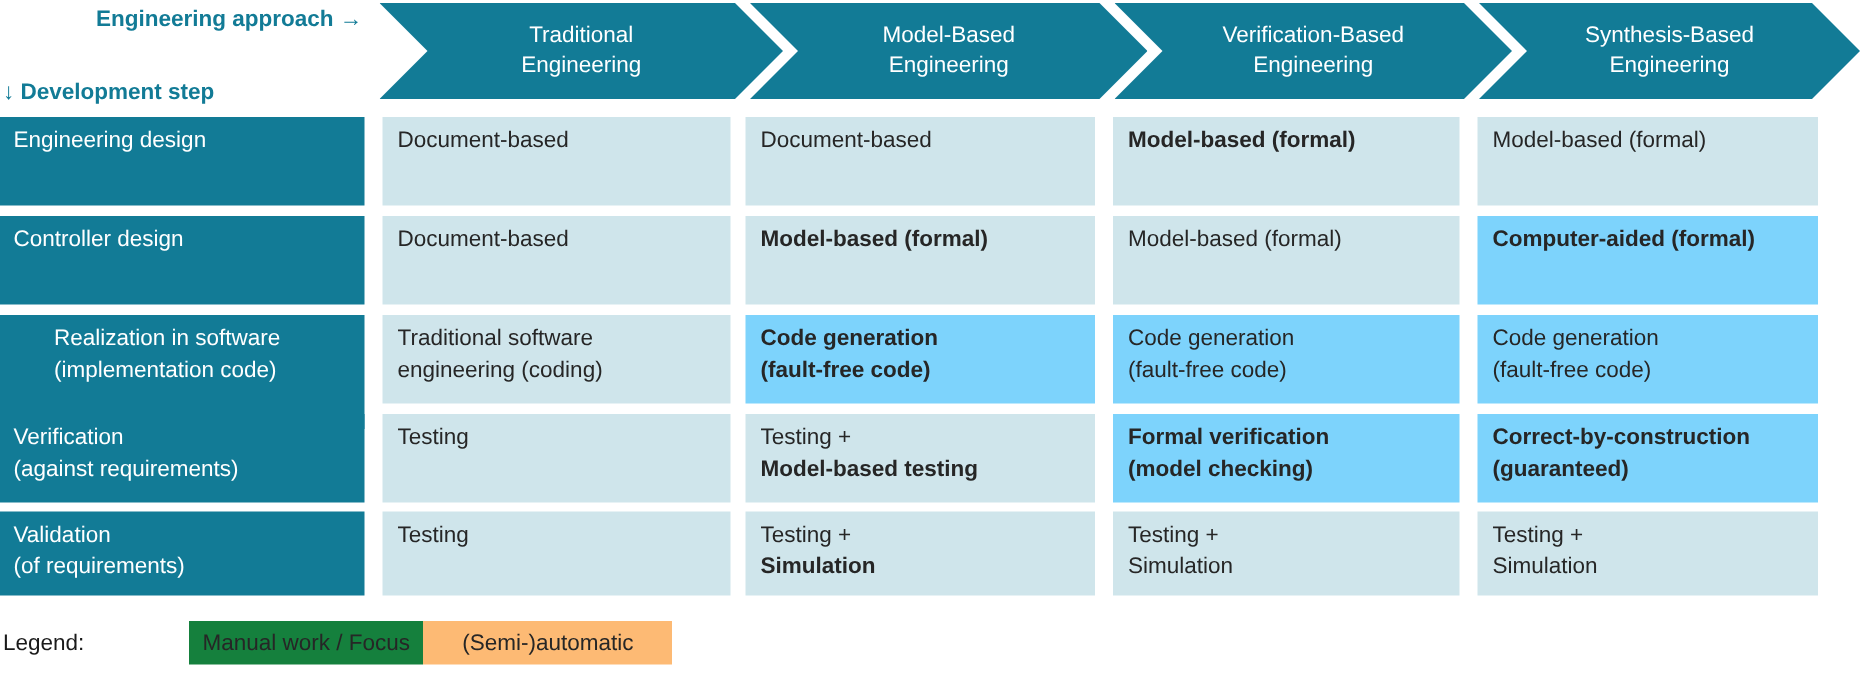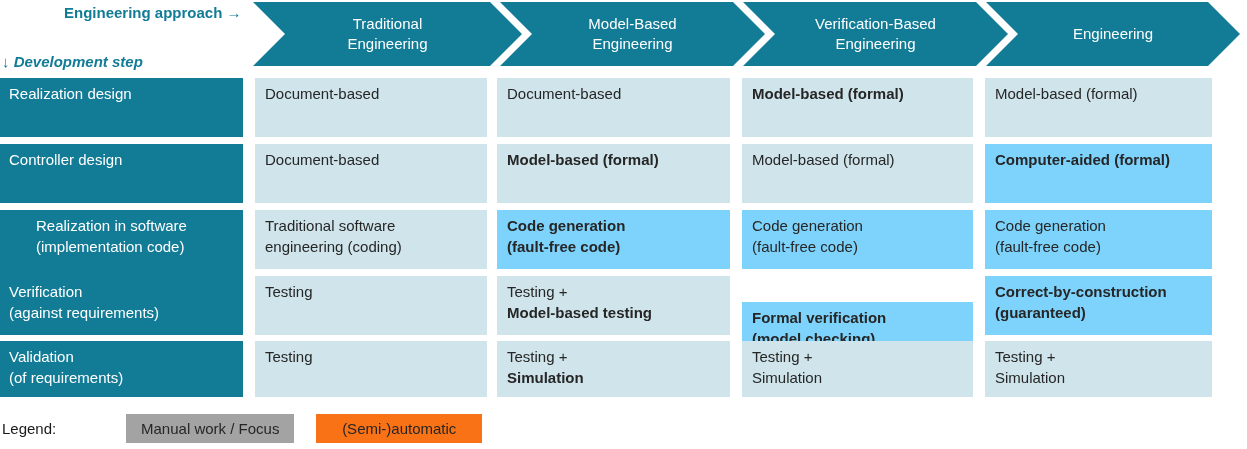--- a/index.html
+++ b/index.html
@@ -26,21 +26,20 @@
     white-space: nowrap;
   }
   .step-label {
     position: absolute;
     left: 2px;
     top: 53px;
     font-size: 15px;
     font-weight: bold;
     color: #127b96;
     white-space: nowrap;
-    font-style: italic;
   }
   .chevron {
     position: absolute;
     top: 2px;
     height: 64px;
     background: #127b96;
     color: #ffffff;
     display: flex;
     flex-direction: column;
     align-items: center;
@@ -88,22 +87,22 @@
   }
   .legend-swatch {
     height: 29px;
     display: flex;
     align-items: center;
     justify-content: center;
     font-size: 15px;
     color: #262626;
     box-sizing: border-box;
   }
-  .legend-swatch.manual { background: #a3a3a3; width: 168px; margin-right: 22px; }
-  .legend-swatch.auto   { background: #f97316; width: 166px; }
+  .legend-swatch.manual { background: #15803d; width: 156px; }
+  .legend-swatch.auto   { background: #fdba74; width: 166px; }
 </style>
 </head>
 <body>
 
 <div class="canvas">
   <div class="approach-label">Engineering approach →</div>
   <div class="step-label">↓ Development step</div>
   <div id="chevrons">
       <div class="chevron" style="left: 253px; width: 269px;">
         <div>Traditional</div>
@@ -111,26 +110,27 @@
       </div>
       <div class="chevron" style="left: 500px; width: 265px;">
         <div>Model-Based</div>
         <div>Engineering</div>
       </div>
       <div class="chevron" style="left: 743px; width: 265px;">
         <div>Verification-Based</div>
         <div>Engineering</div>
       </div>
       <div class="chevron" style="left: 986px; width: 254px;">
+        <div>Synthesis-Based</div>
         <div>Engineering</div>
       </div>
     </div>
   <div id="matrix">
       <div class="row-label" style="top: 78px; height: 59px;">
-        <div>Realization design</div>
+        <div>Engineering design</div>
       </div>
       <div class="cell manual" style="top: 78px; height: 59px; left: 255px; width: 232px;">
         <div>Document-based</div>
       </div>
       <div class="cell manual" style="top: 78px; height: 59px; left: 497px; width: 233px;">
         <div>Document-based</div>
       </div>
       <div class="cell manual" style="top: 78px; height: 59px; left: 742px; width: 231px;">
         <div class="bold">Model-based (formal)</div>
       </div>
@@ -176,21 +176,21 @@
         <div>Verification</div>
         <div>(against requirements)</div>
       </div>
       <div class="cell manual" style="top: 276px; height: 59px; left: 255px; width: 232px;">
         <div>Testing</div>
       </div>
       <div class="cell manual" style="top: 276px; height: 59px; left: 497px; width: 233px;">
         <div>Testing +</div>
         <div class="bold">Model-based testing</div>
       </div>
-      <div class="cell auto" style="top: 276px; height: 59px; left: 742px; width: 231px; margin-top: 26px;">
+      <div class="cell auto" style="top: 276px; height: 59px; left: 742px; width: 231px;">
         <div class="bold">Formal verification</div>
         <div class="bold">(model checking)</div>
       </div>
       <div class="cell auto" style="top: 276px; height: 59px; left: 985px; width: 227px;">
         <div class="bold">Correct-by-construction</div>
         <div class="bold">(guaranteed)</div>
       </div>
       <div class="row-label" style="top: 341px; height: 56px;">
         <div>Validation</div>
         <div>(of requirements)</div>

